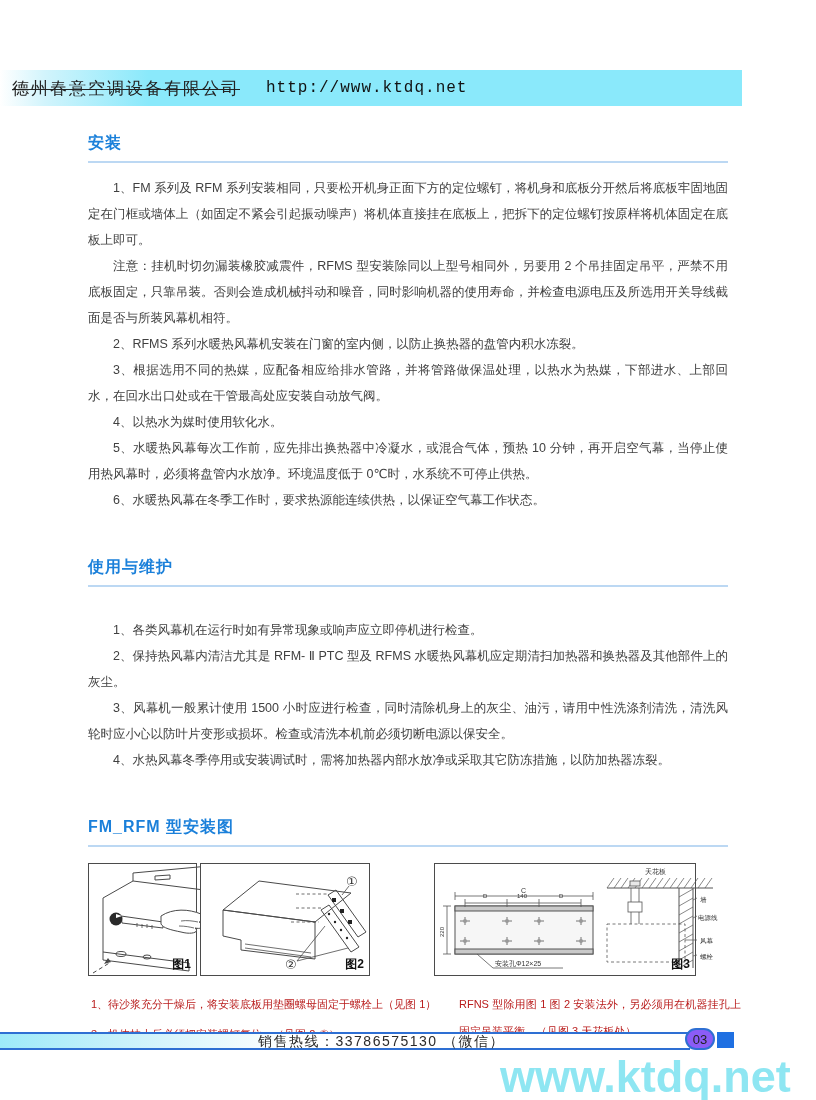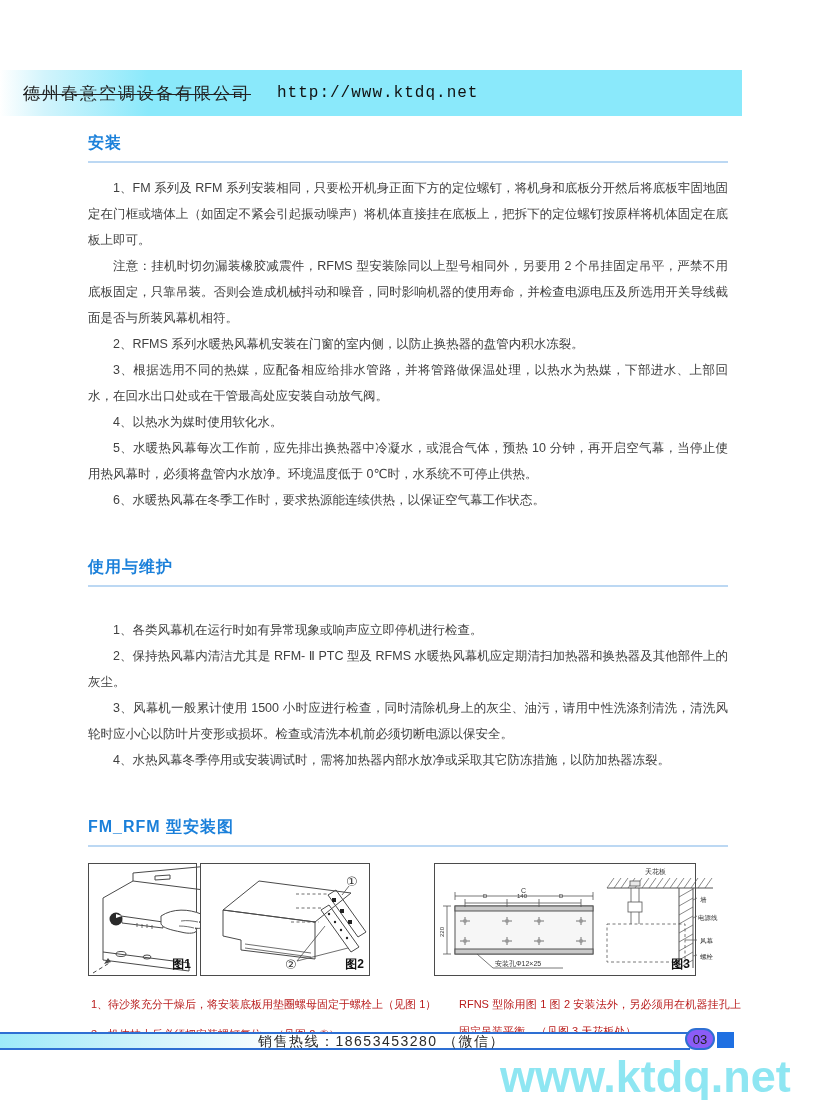--- a/index.html
+++ b/index.html
@@ -1,21 +1,21 @@
 <!DOCTYPE html>
 <html><head>
 <meta charset="utf-8">
 <style>
   html,body{margin:0;padding:0;background:#e9e9e9;}
   .page{position:relative;width:816px;height:1100px;background:#ffffff;overflow:hidden;
         font-family:"Liberation Sans","DejaVu Sans",sans-serif;margin:0 auto;}
   
-  .banner{position:absolute;left:0;top:70px;width:742px;height:46px;box-sizing:border-box;
+  .banner{position:absolute;left:0;top:70px;width:742px;height:36px;box-sizing:border-box;
           background:linear-gradient(90deg,#ffffff 0%,#d2f4fc 6%,#8ae9fb 20%,#8ae9fb 100%);
-          display:flex;align-items:center;padding-left:23px;gap:26px;}
+          display:flex;align-items:center;padding-left:12px;gap:26px;}
   .company{font-size:17px;color:#222;letter-spacing:2px;text-decoration:line-through;
            text-decoration-thickness:1px;white-space:nowrap;}
   .url{font-family:"Liberation Mono","DejaVu Sans Mono",monospace;font-size:16px;color:#111;
        letter-spacing:1px;white-space:nowrap;}
   
   .content{position:absolute;left:88px;top:133px;width:640px;}
   .sec-title{color:#1b80da;font-size:16px;font-weight:bold;margin:0 0 7px 0;letter-spacing:1px;}
   .sec-rule{height:2px;background:#bcd8f3;margin:0;}
   .paras{margin-top:12px;}
   .body-p{font-size:12.5px;line-height:26px;color:#404040;margin:0;text-indent:2em;text-align:justify;}
@@ -197,18 +197,18 @@
           <p class="note-p">3、机体挂上后必须把安装螺钉复位。（见图 2-②）</p>
         </div>
         <div class="notes-right">
           <p class="note-p">RFNS 型除用图 1 图 2 安装法外，另必须用在机器挂孔上固定吊装平衡。（见图 3 天花板处）</p>
         </div>
       </div>
     </div>
   </div>
 
   <div class="footer-bar"></div>
-  <div class="footer-text">销售热线：18653453280  （微信）</div>
+  <div class="footer-text">销售热线：33786575130  （微信）</div>
   <div class="page-pill">03</div>
   <div class="page-square"></div>
   <div class="watermark">www.ktdq.net</div>
 
 </div>
 
 </body></html>

